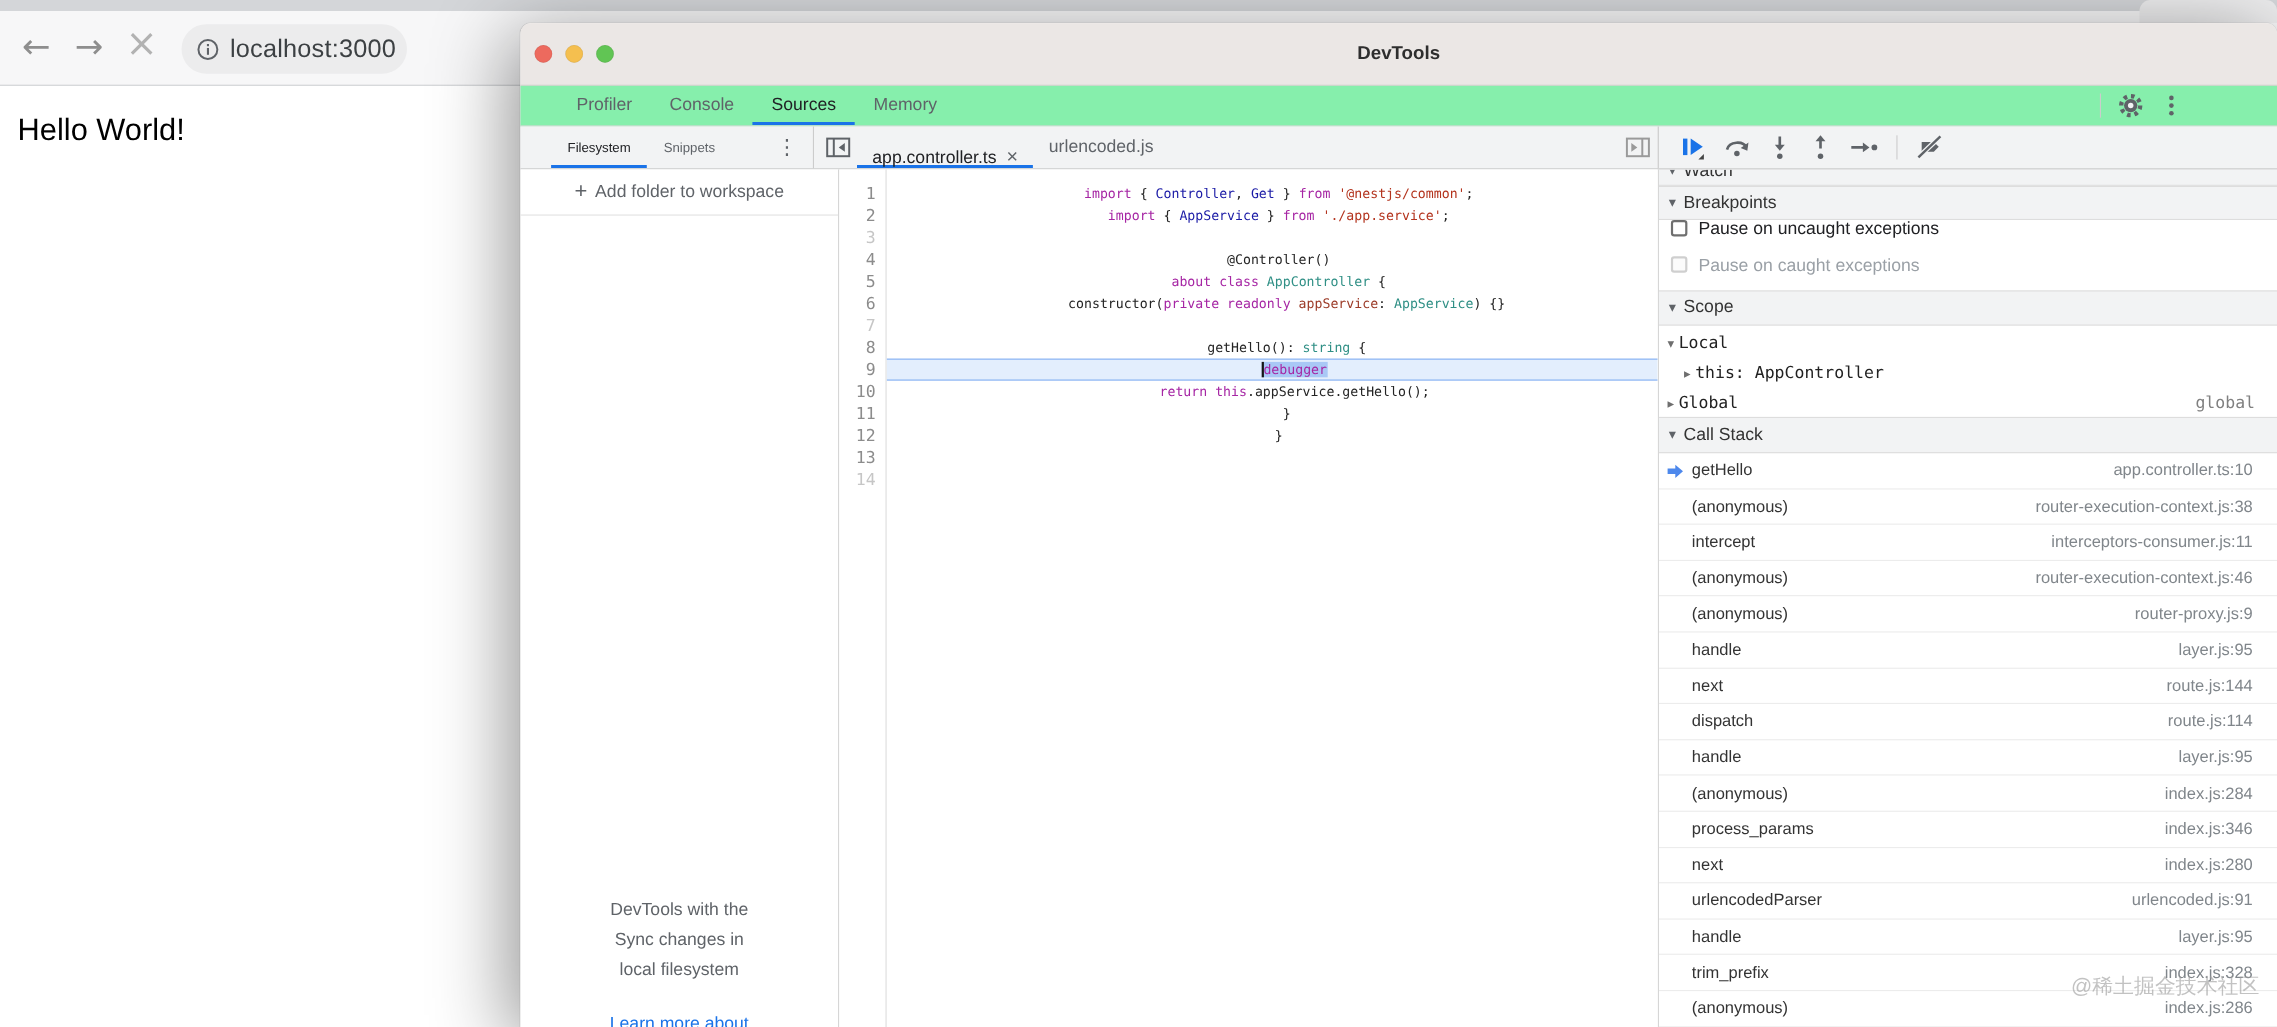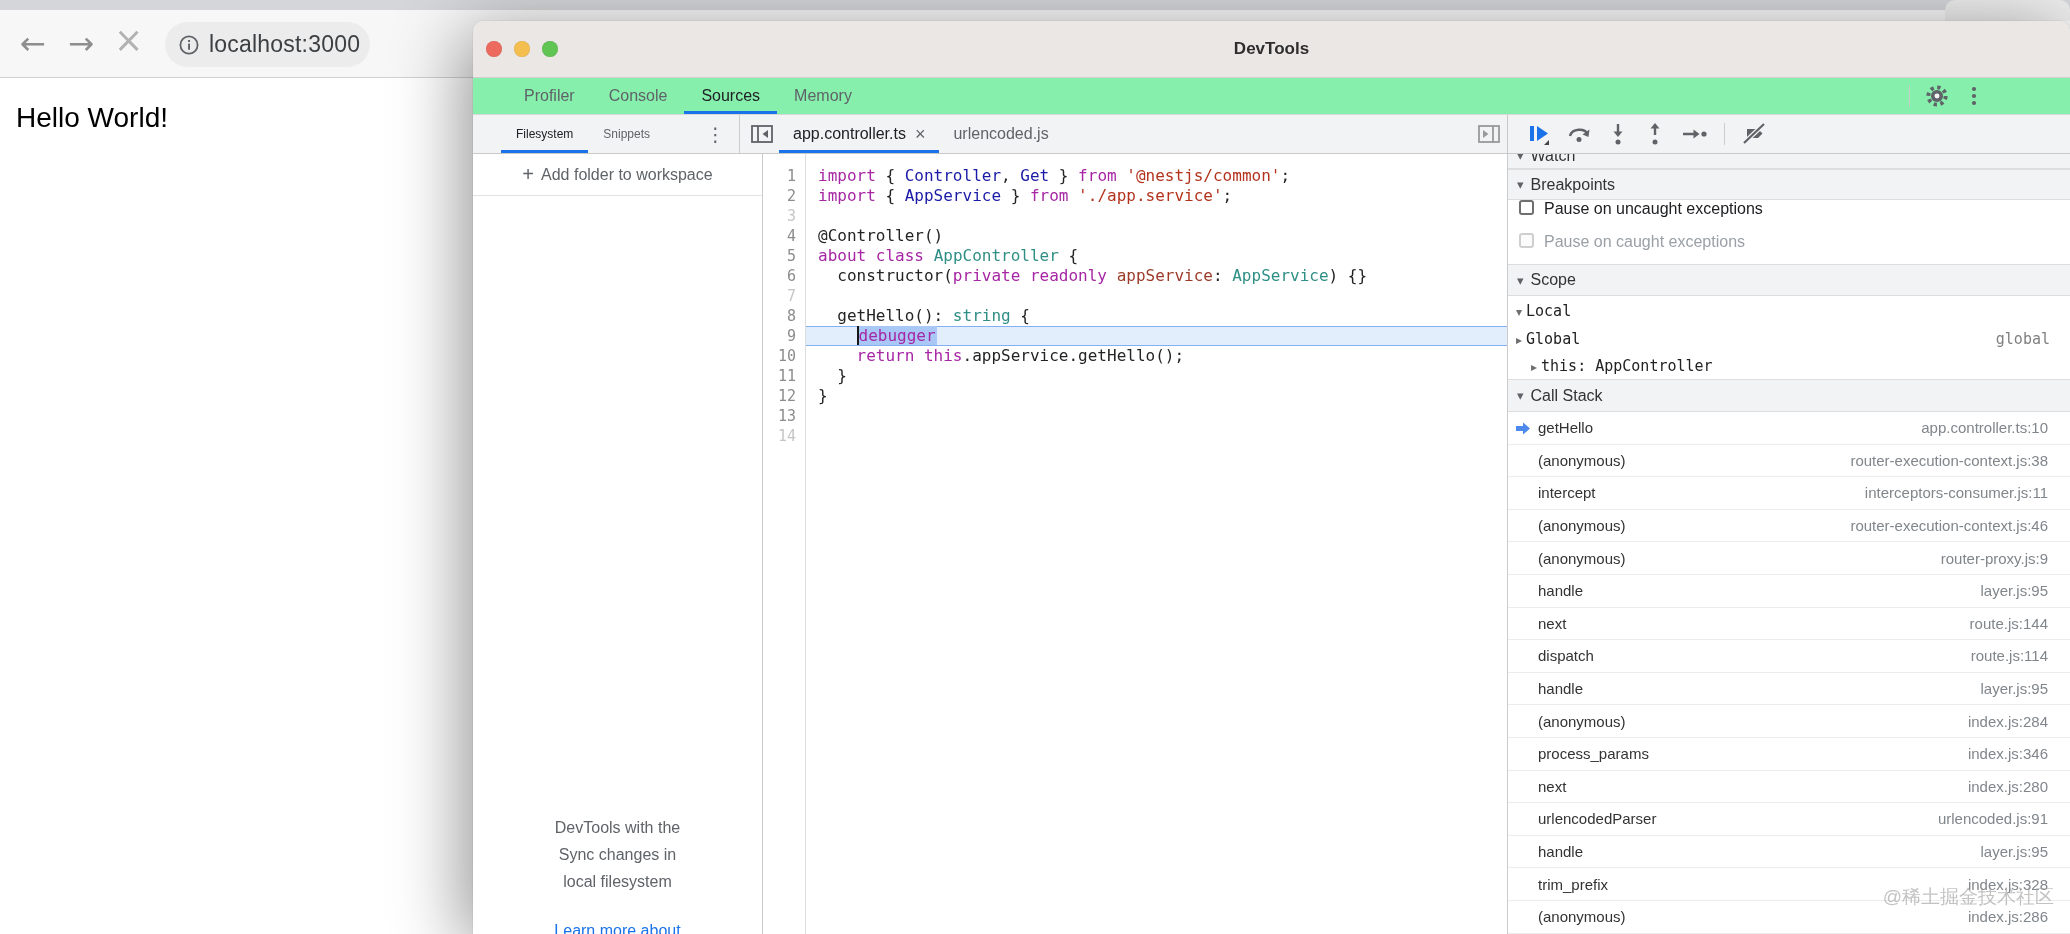--- a/index.html
+++ b/index.html
@@ -35,38 +35,38 @@
 
   .row2{position:relative;height:38px;background:#f2f3f4;border-bottom:1px solid #c9c9c9;display:flex;align-items:stretch;}
   .navtabs-wrap{width:267px;border-right:1px solid #ccc;display:flex;align-items:stretch;box-sizing:border-box;}
   #navtabs{display:flex;padding-left:28px;}
   .ntab{display:flex;align-items:center;padding:0 15px;font-size:12px;color:#5f6368;}
   .ntab.active{color:#202124;box-shadow:inset 0 -3px 0 #1a73e8;}
   .dots3{margin-left:auto;margin-right:14px;align-self:center;font-family:"DejaVu Sans",sans-serif;font-size:19px;color:#5f6368;}
   .paneltoggle{align-self:center;margin:0 5px 0 10px;display:flex;}
   #filetabs{display:flex;align-items:stretch;}
   .ftab{display:flex;align-items:center;gap:9px;padding:0 14px;font-size:16px;color:#5f6368;}
-  .ftab.active{color:#202124;box-shadow:inset 0 -3px 0 #1a73e8;}
+  .ftab.active{color:#202124;box-shadow:inset 0 -3px 0 #1a73e8;align-items:flex-end;}
   .ftab .close{color:#5f6368;font-size:18px;}
   .toggler{position:absolute;left:1004px;top:8px;}
   .dbgbar{position:absolute;left:1034px;top:0;right:0;height:38px;border-left:1px solid #c9c9c9;display:flex;align-items:center;gap:15px;padding-left:17px;}
 
   .cols{display:flex;height:783px;}
   .navpanel{position:relative;width:290px;box-sizing:border-box;border-right:1px solid #ccc;background:#fff;}
   .addfolder{height:41px;border-bottom:1px solid #e2e2e2;display:flex;align-items:center;justify-content:center;gap:7px;font-size:16px;color:#5f6368;}
   .addfolder .plus{font-size:20px;color:#5f6368;}
   .syncmsg{position:absolute;left:0;right:0;top:660px;text-align:center;font-size:16px;line-height:27px;color:#5f6368;}
   .learn{position:absolute;left:0;right:0;top:768px;text-align:center;font-size:16px;color:#1a73e8;}
 
   .editor{position:relative;width:744px;display:flex;background:#fff;}
   #gutter{width:43px;border-right:1px solid #ddd;padding-top:12px;box-sizing:border-box;}
   .gut{height:20px;line-height:20px;text-align:right;padding-right:9px;font-family:"DejaVu Sans Mono",monospace;font-size:15px;color:#8c8c8c;}
   .gut.dim{color:#c6c6c6;}
   #code{flex:1;padding-top:12px;overflow:hidden;}
-  .code-line{height:20px;line-height:20px;padding-left:12px;white-space:pre;font-family:"DejaVu Sans Mono",monospace;font-size:16px;color:#242424;}
+  .code-line{height:20px;line-height:20px;padding-left:12px;white-space:pre;font-family:"DejaVu Sans Mono",monospace;font-size:12px;color:#242424;text-align:center;}
   .code-line.hl{background:#e3eefd;border-top:1px solid #84aff2;border-bottom:1px solid #84aff2;height:20px;line-height:18px;box-sizing:border-box;}
   .dbgword{background:#a9c8f6;border-left:2px solid #161616;padding-right:1px;}
 
   .sidepanel{width:563px;box-sizing:border-box;border-left:1px solid #ccc;background:#fff;overflow:hidden;}
   .slice{height:15px;overflow:hidden;}
   .shead{background:#f2f3f4;border-bottom:1px solid #ddd;display:flex;align-items:center;gap:7px;padding-left:9px;font-size:16px;color:#333;box-sizing:border-box;}
   .shead .tri{font-family:"DejaVu Sans",sans-serif;font-size:13px;color:#5f6368;}
   .shead.watch{height:26px;margin-top:-11px;}
   .shead.bp{height:31px;border-top:1px solid #ddd;}
   .shead.scope{height:32px;border-top:1px solid #ddd;}
@@ -294,25 +294,25 @@
           </div>
         <div class="shead scope">
           <span class="tri">▾</span>
           <span>Scope</span>
         </div>
         <div id="scoperows">
             <div class="scoperow" style="height: 29px;">
               <span><span class="tri">▾</span><span>Local</span></span>
             </div>
             <div class="scoperow" style="height: 27px;">
+              <span class="ind1"><span class="tri">▸</span><span>this: AppController</span></span>
+            </div>
+            <div class="scoperow" style="height: 27px;">
               <span><span class="tri">▸</span><span>Global</span></span>
               <span class="scopeval">global</span>
-            </div>
-            <div class="scoperow" style="height: 27px;">
-              <span class="ind1"><span class="tri">▸</span><span>this: AppController</span></span>
             </div>
           </div>
         <div class="shead cs">
           <span class="tri">▾</span>
           <span>Call Stack</span>
         </div>
         <div id="csrows">
             <div class="csrow">
               <span class="csarrow">
                 <svg width="16" height="15" viewBox="0 0 16 15">

